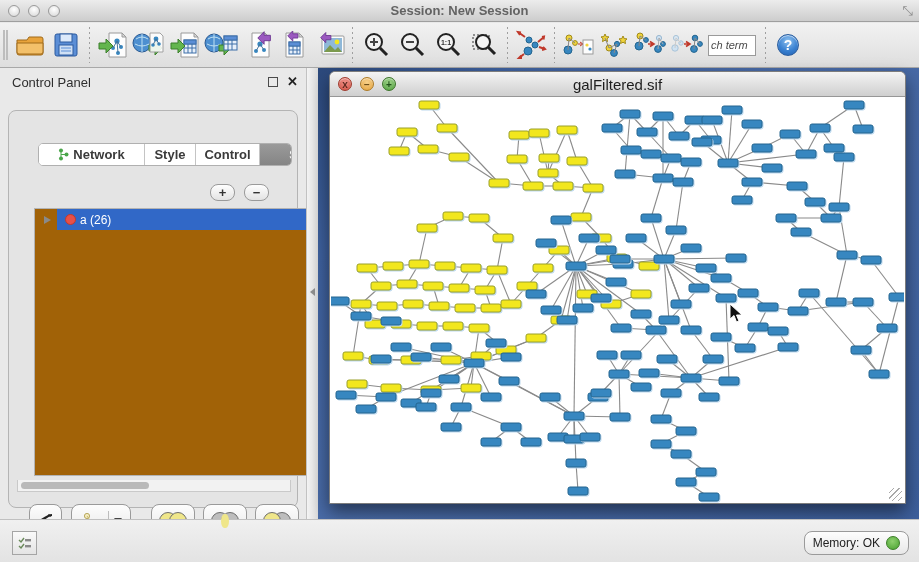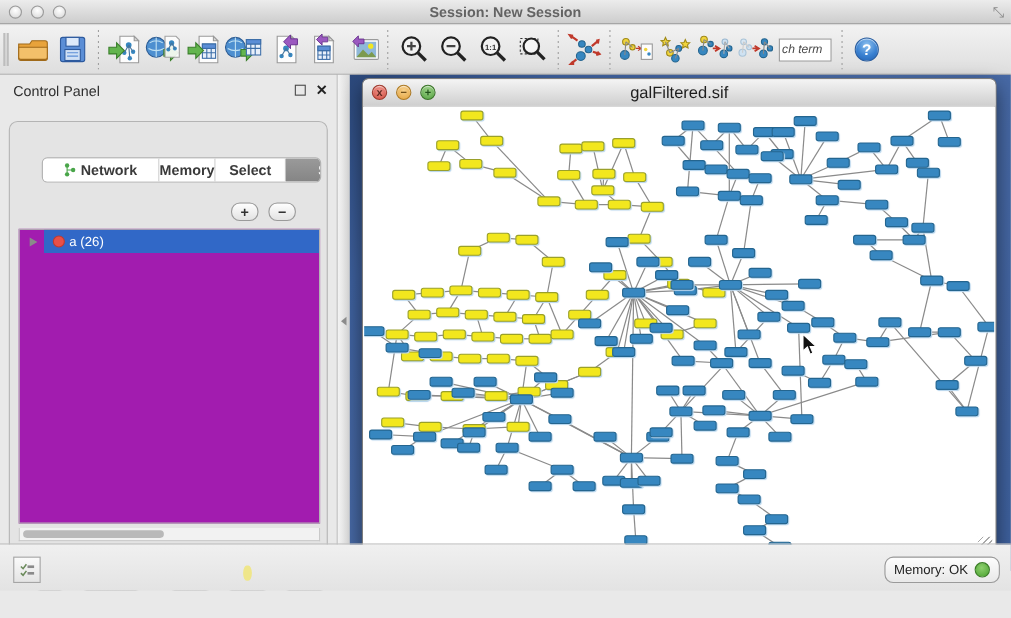--- a/index.html
+++ b/index.html
@@ -60,22 +60,22 @@
   .cp-tab:last-child { border-right:none; }
   .cp-tab.selected { background:linear-gradient(#9a9a9a,#858585); color:#fff;padding-left:32px; }
   .net-icon-glyph { width:11px; height:13px; }
 
   .pm-btn { position:absolute; top:73px; width:25px; height:17px; border:1px solid #9a9a9a;
     border-radius:8px; background:linear-gradient(#fefefe,#e3e3e3); font-size:13px;
     font-weight:bold; color:#333; line-height:14px; text-align:center; }
   #btn-add { right:62px; }
   #btn-remove { right:28px; }
 
-  #sets-list { position:absolute; left:8px; top:97px; width:274px; height:268px;
-    background:#a21caf; border:1px solid #b3b3b3; }
+  #sets-list { position:absolute; left:25px; top:97px; width:274px; height:268px;
+    background:#a16207; border:1px solid #b3b3b3; }
   .set-row { position:relative; height:21px; display:flex; align-items:center; }
   .set-row .sel-bg { position:absolute; left:22px; right:0; top:0; bottom:0; background:#3168c7; }
   .tri { position:relative; z-index:2; width:0; height:0; margin-left:9px;
     border-left:7px solid #8a8a8a; border-top:4.5px solid transparent; border-bottom:4.5px solid transparent; }
   .dot { position:relative; z-index:2; width:11px; height:11px; border-radius:50%;
     background:#e85048; margin-left:14px; border:1px solid #c0392f; }
   .set-label { position:relative; z-index:2; color:#fff; font-size:12px; margin-left:4px; }
 
   #hscroll { position:absolute; left:8px; top:369px; width:274px; height:12px;
     background:#f2f2f2; border:1px solid #c9c9c9; border-top:none; }
@@ -125,21 +125,21 @@
   #net-title { position:absolute; left:0; right:0; text-align:center; font-size:15px; color:#1d1d1d; }
   #net-canvas { position:absolute; left:1px; top:25px; width:573px; height:406px;
     background:#fff; overflow:hidden; }
   #graph-svg { position:absolute; left:0; top:0; }
   .gnode { stroke-width:1; filter:drop-shadow(1.2px 1.8px 0px #bcd8ee); }
   #resize-grip { position:absolute; right:2px; bottom:2px; width:13px; height:13px;
     background:repeating-linear-gradient(135deg, transparent 0 3px, #a9a9a9 3px 4px); }
   #mouse-cursor { position:absolute; left:398px; top:206px; width:14px; height:21px; z-index:5; }
 
   
-  #statusbar { position:absolute; left:0; top:494px; width:919px; height:43px;
+  #statusbar { position:absolute; left:0; top:519px; width:919px; height:43px;
     background:linear-gradient(#f0f0f0,#e3e3e3); border-top:1px solid #c0c0c0; }
   #task-btn { position:absolute; left:12px; top:11px; width:25px; height:24px;
     border:1px solid #a5a5a5; background:linear-gradient(#fafafa,#e4e4e4);
     display:flex; align-items:center; justify-content:center; }
   #memory-btn { position:absolute; right:10px; top:11px; height:24px; padding:0 8px;
     border:1px solid #9a9a9a; border-radius:8px; background:linear-gradient(#fdfdfd,#e8e8e8);
     display:flex; align-items:center; gap:6px; font-size:12px; color:#222; }
   #memory-led { width:14px; height:14px; border-radius:50%;
     background:radial-gradient(circle at 45% 35%, #8ed06e, #48a12e); border:1px solid #3a7d26; }
 </style>
@@ -416,24 +416,24 @@
           <svg class="net-icon-glyph" viewBox="0 0 11 13">
               <circle cx="3" cy="2.5" r="2" fill="#4aa64a"></circle>
               <circle cx="3" cy="10.5" r="2" fill="#4aa64a"></circle>
               <circle cx="8.5" cy="6.5" r="2" fill="#4aa64a"></circle>
               <line x1="3" y1="2.5" x2="3" y2="10.5" stroke="#4aa64a"></line>
               <line x1="3" y1="6.5" x2="8.5" y2="6.5" stroke="#4aa64a"></line>
             </svg>
           <span>Network</span>
         </div>
         <div class="cp-tab" style="width:51px">
-          <span>Memory</span>
+          <span>Style</span>
         </div>
         <div class="cp-tab" style="width:64px">
-          <span>Select</span>
+          <span>Control</span>
         </div>
         <div class="cp-tab selected" style="width:54px">
           <span>Sets</span>
         </div>
       </div>
 
       <button class="pm-btn" id="btn-add">+</button>
       <button class="pm-btn" id="btn-remove">−</button>
 
       <div id="sets-list">

